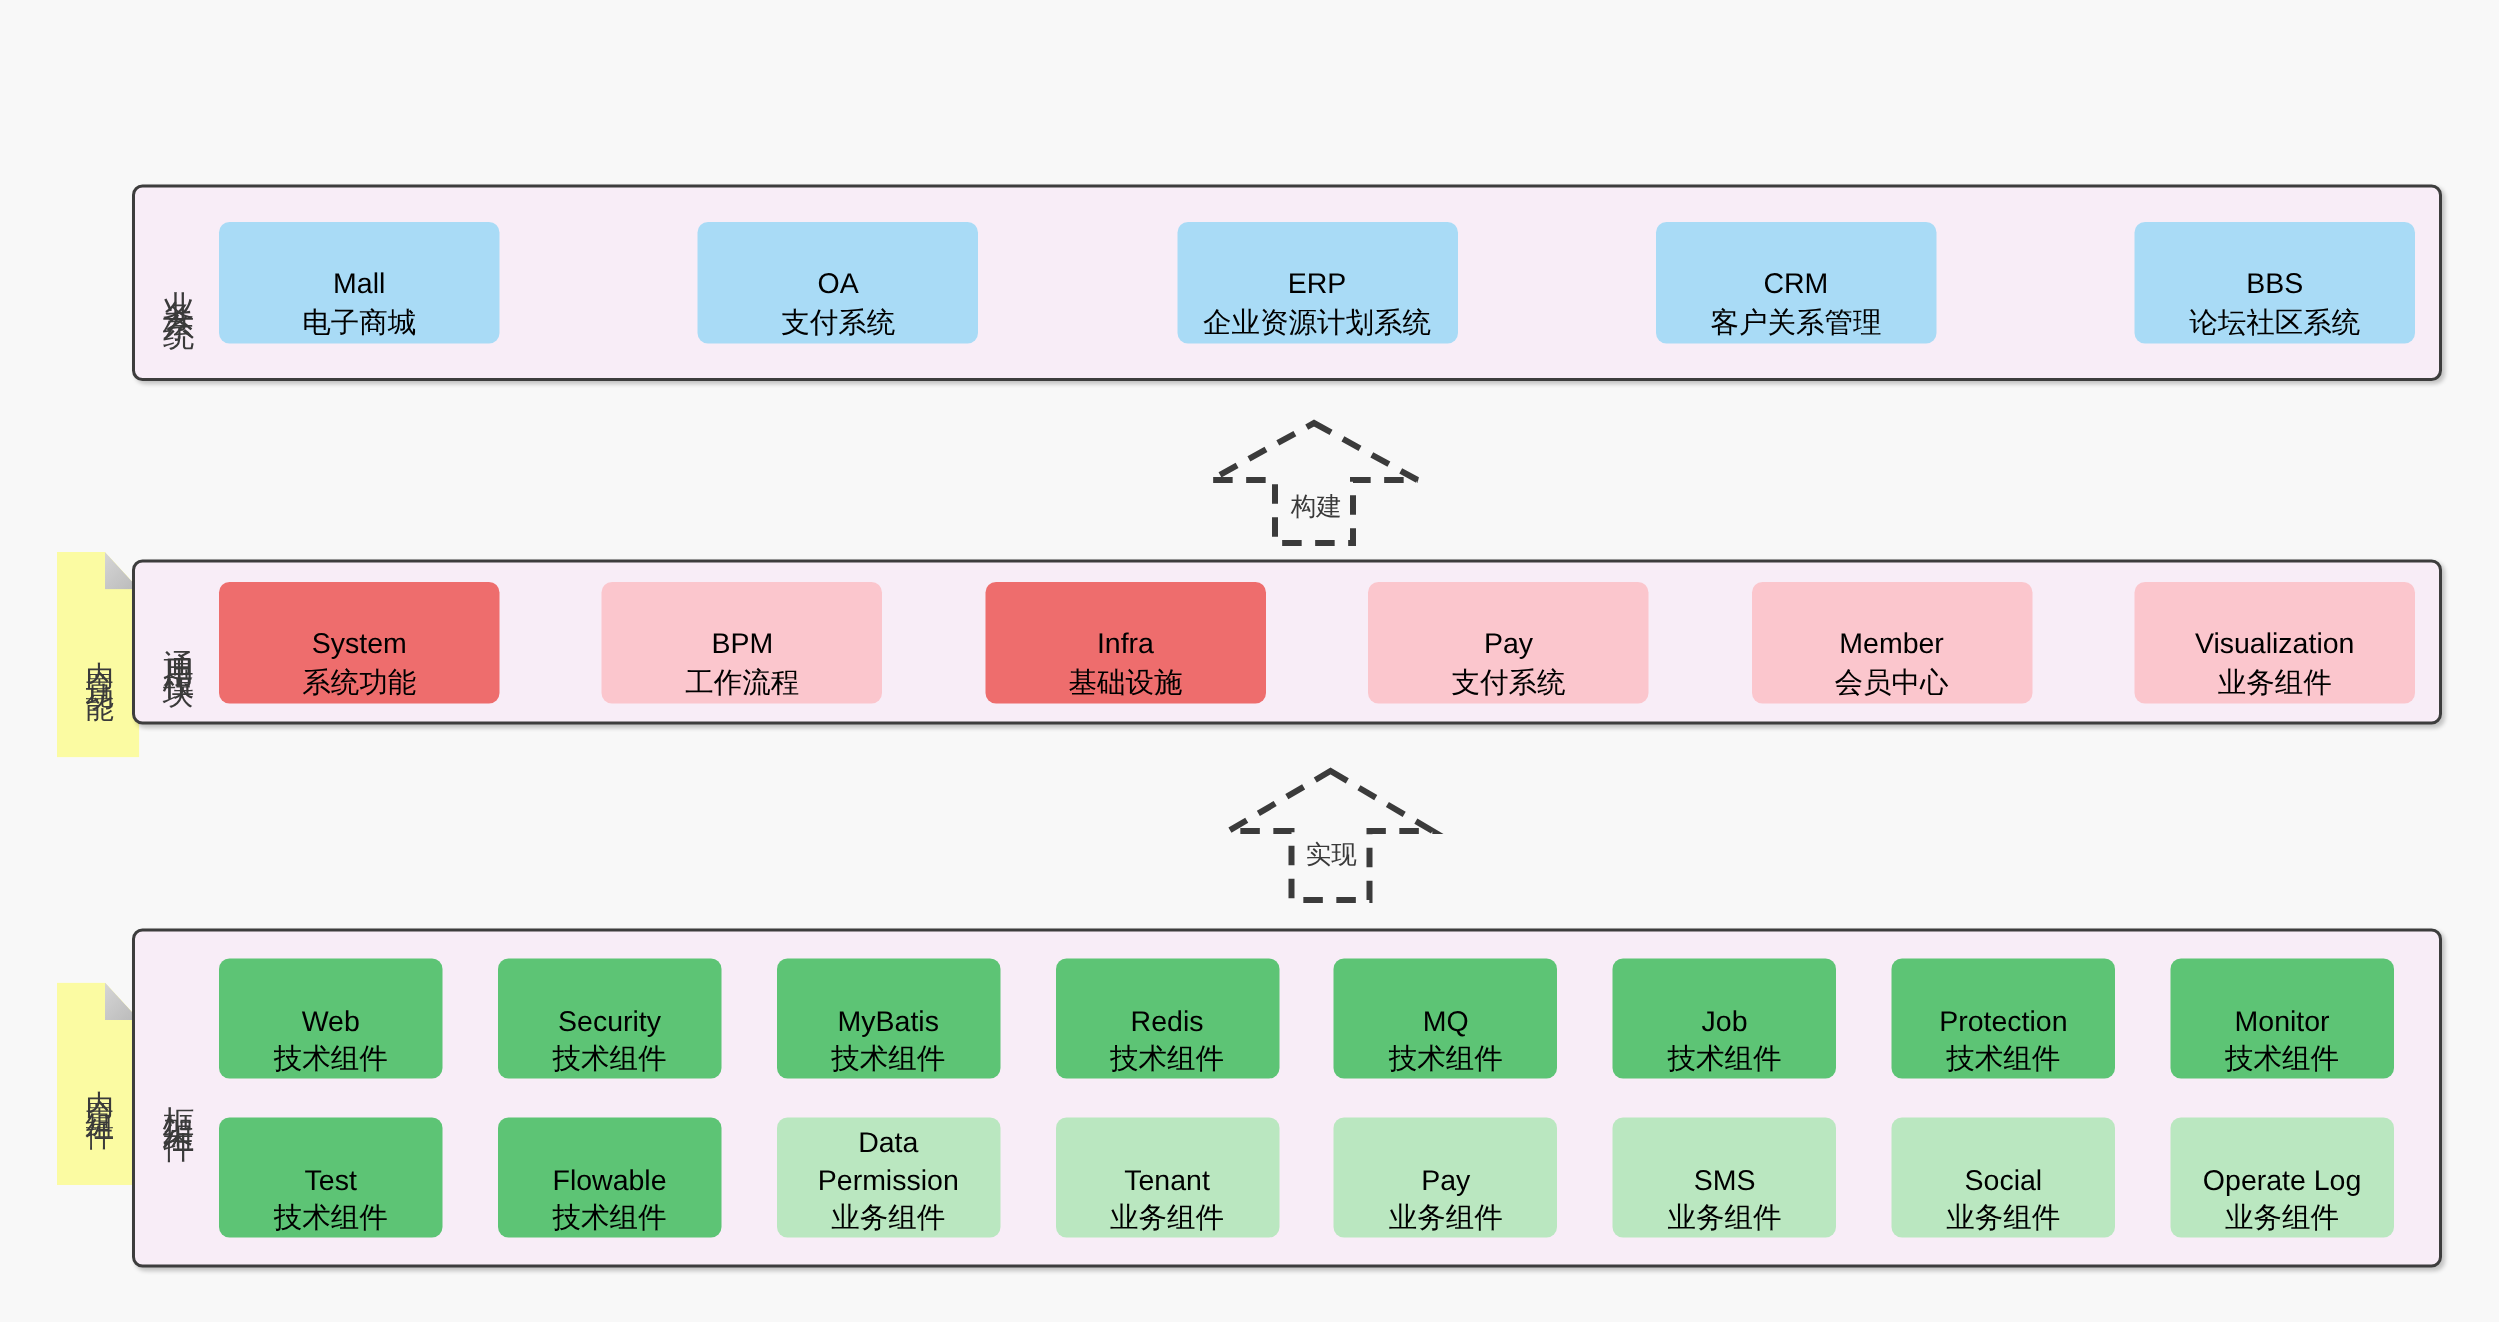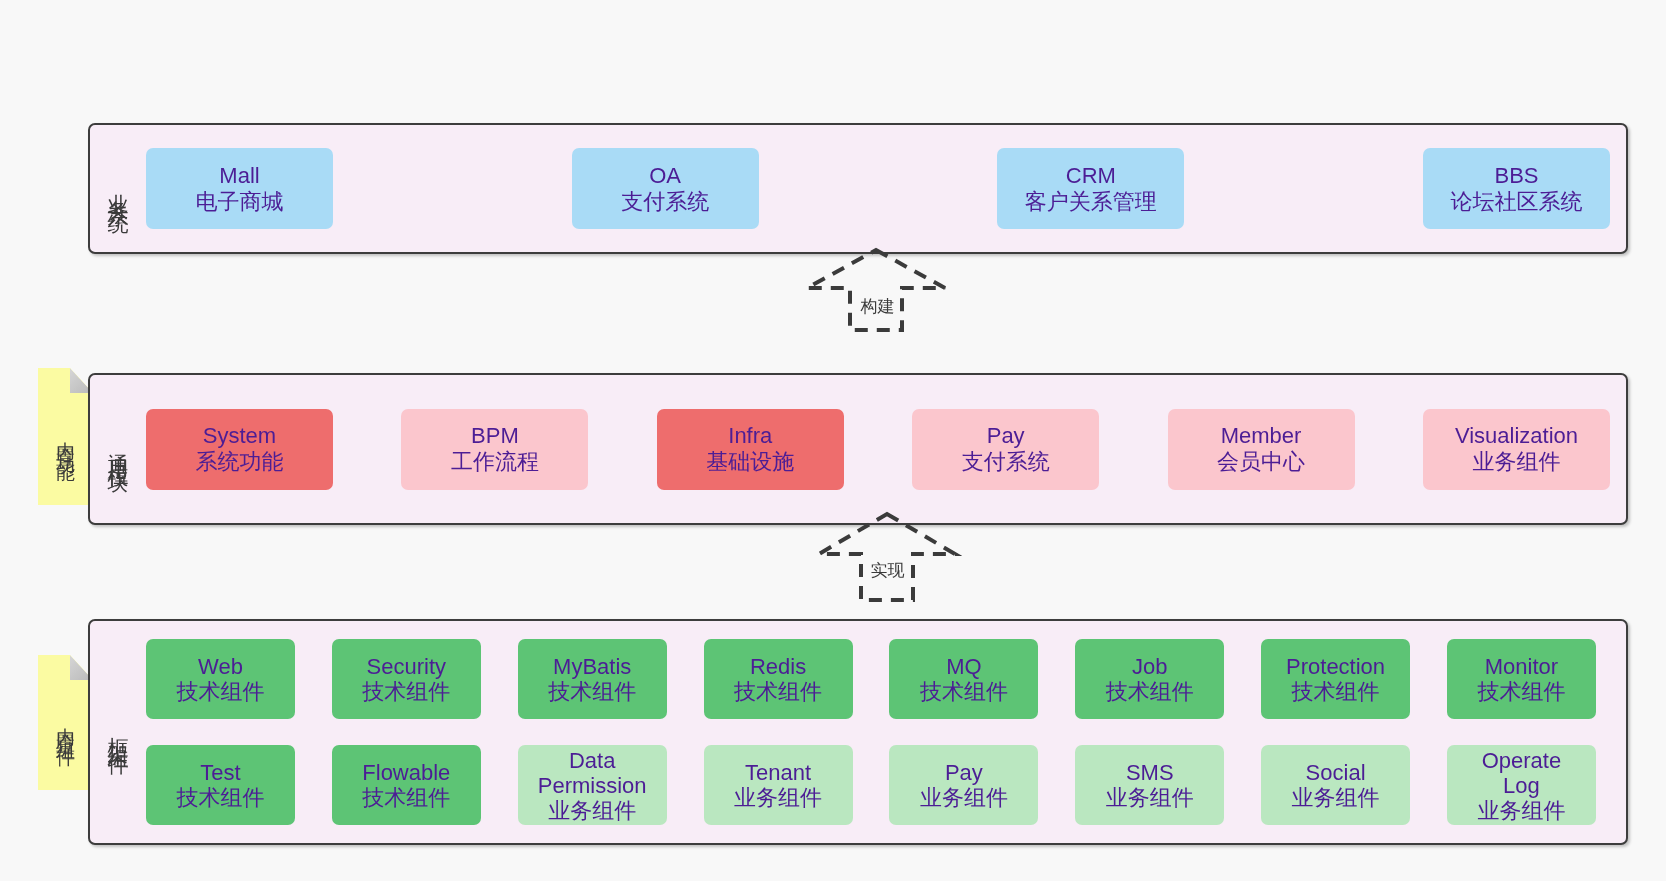--- a/index.html
+++ b/index.html
@@ -52,22 +52,22 @@
   }
   .band-content-col{
     flex:1;display:flex;flex-direction:column;justify-content:center;
     gap:26px;padding:0 30px 0 0;
   }
   .band-row{display:flex;justify-content:space-between;}
 
   
   .box{
     border-radius:7px;
-    display:flex;flex-direction:column;align-items:center;justify-content:center;
-    text-align:center;font-size:22px;line-height:26px;color:#4c1d95;
+    display:flex;flex-direction:column;align-items:center;justify-content:flex-end;
+    text-align:center;font-size:19px;line-height:26px;color:#000000;
     box-sizing:border-box;
   }
   .box-lg{width:187px;height:81px;}
   .box-sm{width:149px;height:80px;line-height:25px;padding:0 14px;}
   .c-blue{background:#a9dbf6;}
   .c-red{background:#ee6d6d;}
   .c-pink{background:#fbc6cd;}
   .c-green{background:#5dc475;}
   .c-green-light{background:#bae7c0;}
 
@@ -99,38 +99,42 @@
     <div class="band-content">
       <div class="box box-lg c-blue">
         <div>Mall</div>
         <div>电子商城</div>
       </div>
       <div class="box box-lg c-blue">
         <div>OA</div>
         <div>支付系统</div>
       </div>
       <div class="box box-lg c-blue">
+        <div>ERP</div>
+        <div>企业资源计划系统</div>
+      </div>
+      <div class="box box-lg c-blue">
         <div>CRM</div>
         <div>客户关系管理</div>
       </div>
       <div class="box box-lg c-blue">
         <div>BBS</div>
         <div>论坛社区系统</div>
       </div>
     </div>
   </div>
 
-  <div class="arrow-wrap" style="left:795px;top:240px;">
+  <div class="arrow-wrap" style="left:795px;top:272px;">
     <svg width="165" height="102" viewBox="0 0 165 102">
       <path d="M81 10 L150 48 L107 48 L107 90 L55 90 L55 48 L12 48 Z" fill="none" stroke="#3b3b3b" stroke-width="4" stroke-dasharray="13 9"></path>
     </svg>
     <span class="arrow-label">构建</span>
   </div>
 
-  <div class="band" style="top:373px;height:152px;">
+  <div class="band" style="top:373px;height:110px;">
     <div class="band-label">通用模块</div>
     <div class="band-content">
       <div class="box box-lg c-red">
         <div>System</div>
         <div>系统功能</div>
       </div>
       <div class="box box-lg c-pink">
         <div>BPM</div>
         <div>工作流程</div>
       </div>

